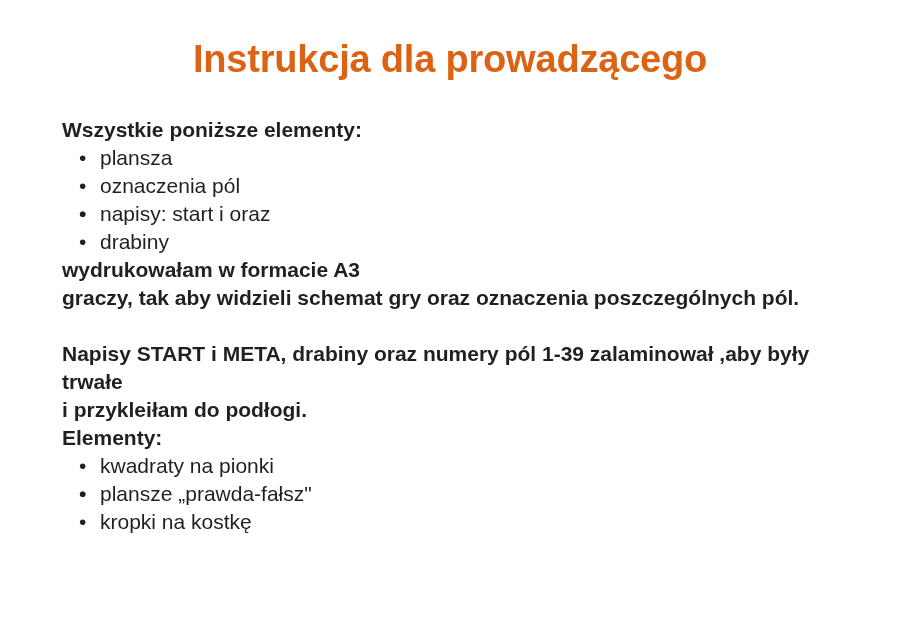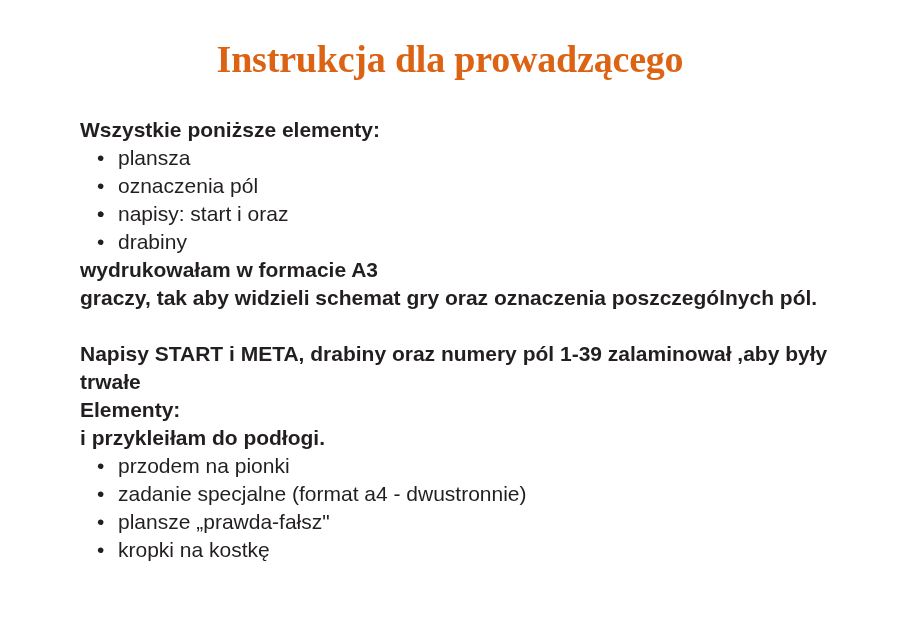--- a/index.html
+++ b/index.html
@@ -27,27 +27,26 @@
     top: 38px;
     left: 0;
     width: 900px;
     text-align: center;
     font-size: 38px;
     font-weight: bold;
     color: #dd6314;
     letter-spacing: -0.2px;
     line-height: 1.15;
     white-space: nowrap;
-    font-family: Liberation Serif, serif;
   }
 
   .body-block {
     position: absolute;
     top: 116px;
-    left: 80px;
+    left: 62px;
     width: 800px;
   }
 
   .line {
     font-size: 21px;
     line-height: 28px;
     color: #231f20;
     white-space: pre-wrap;
     font-weight: bold;
   }
@@ -92,21 +91,21 @@
       <div class="line bold">Wszystkie poniższe elementy:</div>
       <div class="bullet-line"><span class="marker">•</span><span class="bullet-text">plansza</span></div>
       <div class="bullet-line"><span class="marker">•</span><span class="bullet-text">oznaczenia pól</span></div>
       <div class="bullet-line"><span class="marker">•</span></div>
       <div class="bullet-line"><span class="marker">•</span><span class="bullet-text">napisy: start i oraz</span></div>
       <div class="bullet-line"><span class="marker">•</span><span class="bullet-text">drabiny</span></div>
       <div class="line">wydrukowałam w formacie A3</div>
       <div class="line">graczy, tak aby widzieli schemat gry oraz oznaczenia poszczególnych pól.</div>
       <div class="line blank"></div>
       <div class="line">Napisy START i META, drabiny oraz numery pól 1-39 zalaminował ,aby były trwałe</div>
+      <div class="line">i przykleiłam do podłogi.</div>
       <div class="line bold">Elementy:</div>
-      <div class="line">i przykleiłam do podłogi.</div>
-      <div class="bullet-line"><span class="marker">•</span><span class="bullet-text">przodem na pionki</span></div>
-      <div class="bullet-line"><span class="marker">•</span><span class="bullet-text">zadanie specjalne (format a4 - dwustronnie)</span></div>
+      <div class="bullet-line"><span class="marker">•</span><span class="bullet-text">kwadraty na pionki</span></div>
+      <div class="bullet-line"><span class="marker">•</span></div>
       <div class="bullet-line"><span class="marker">•</span><span class="bullet-text">plansze „prawda-fałsz"</span></div>
       <div class="bullet-line"><span class="marker">•</span><span class="bullet-text">kropki na kostkę</span></div>
     </div>
 
 </div>
 
 </body></html>

